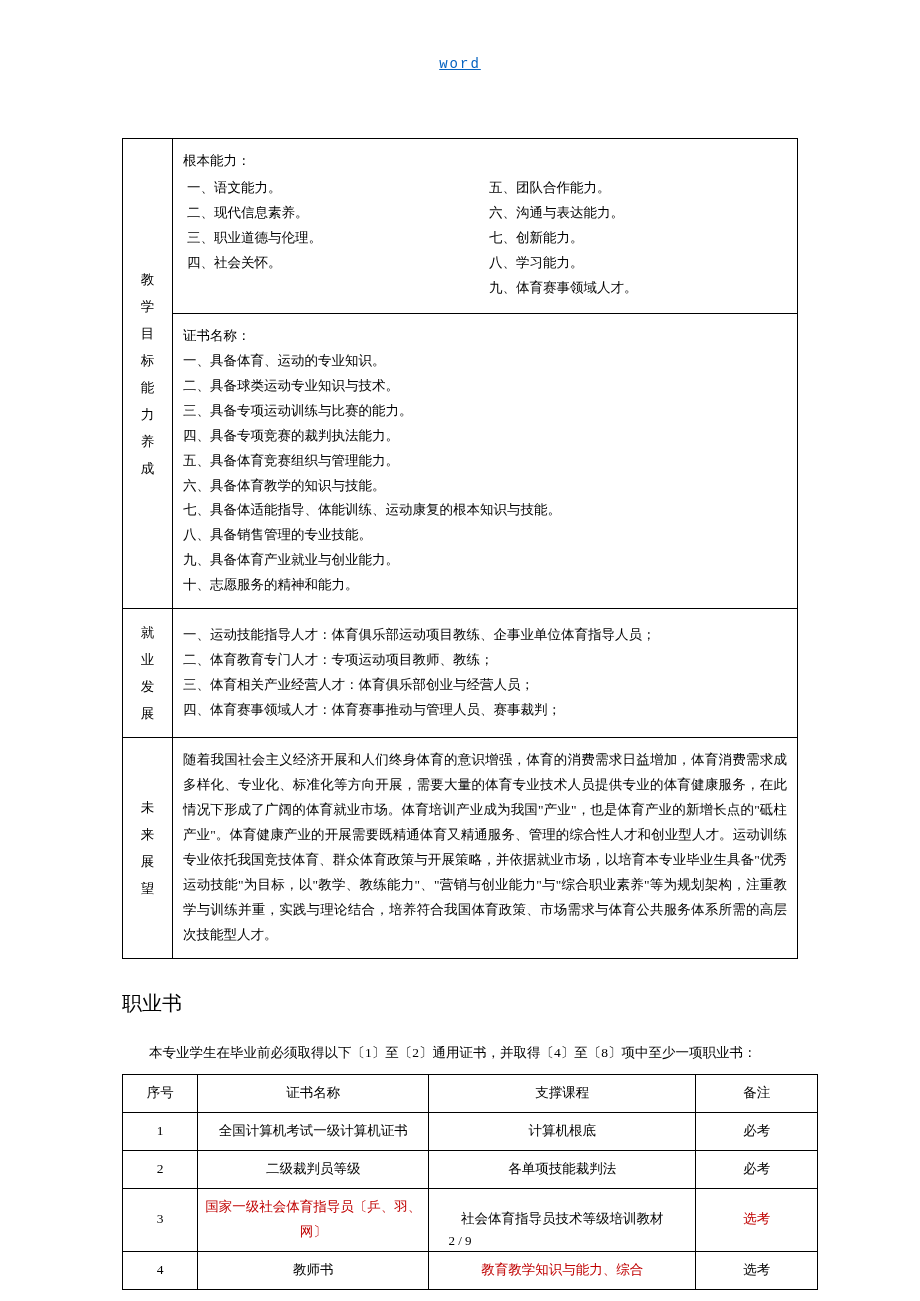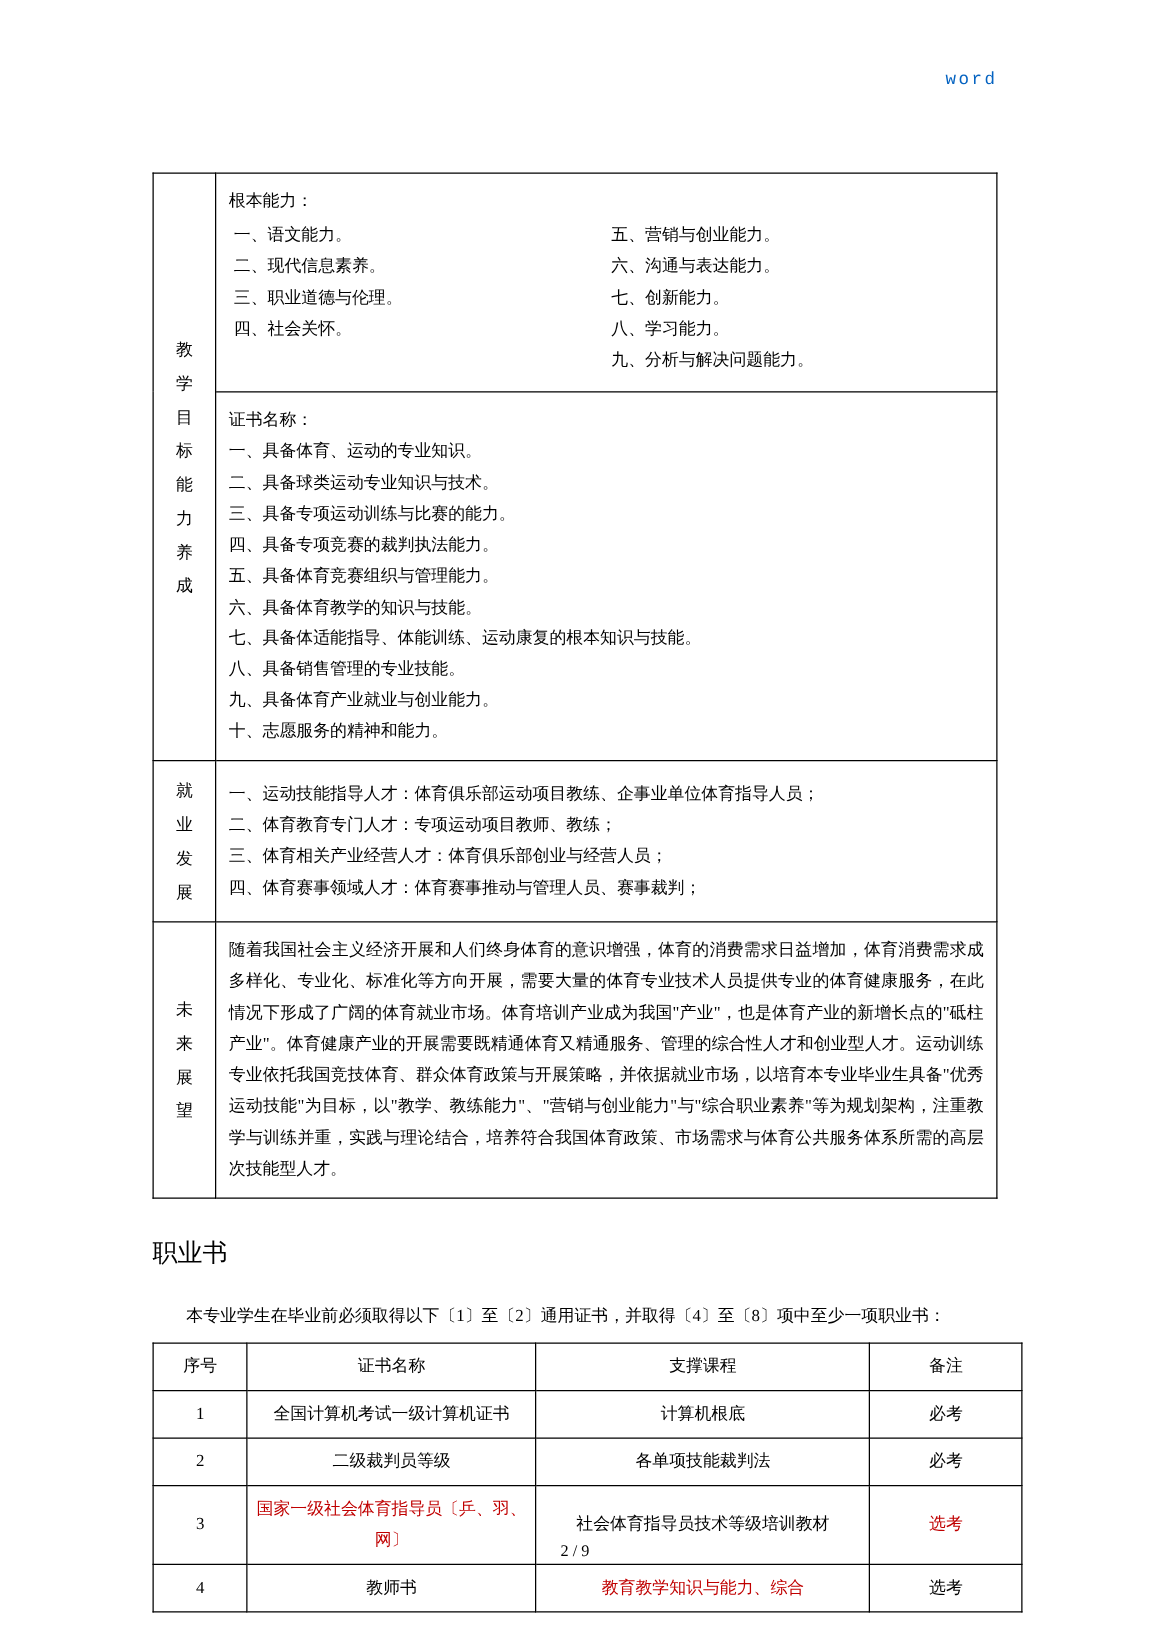--- a/index.html
+++ b/index.html
@@ -8,23 +8,24 @@
       font-family: "SimSun", "宋体", serif;
       font-size: 14px;
       line-height: 1.85;
       color: #000;
       width: 920px;
       height: 1301px;
       position: relative;
       padding: 52px 122px 60px 122px;
     }
     .header-link {
-      text-align: right;
+      text-align: center;
       font-family: "Courier New", monospace;
       color: #0563c1;
+      text-decoration: underline;
       letter-spacing: 2px;
       font-size: 14px;
       margin-bottom: 60px;
     }
     table.main {
       border-collapse: collapse;
       width: 100%;
       table-layout: fixed;
       margin-bottom: 26px;
     }
@@ -91,25 +92,25 @@
     <td>
       <div>根本能力：</div>
       <div class="twocol">
         <div id="basic-left">
               <div>一、语文能力。</div>
               <div>二、现代信息素养。</div>
               <div>三、职业道德与伦理。</div>
               <div>四、社会关怀。</div>
             </div>
         <div id="basic-right">
-              <div>五、营销与创业能力。</div>
+              <div>五、团队合作能力。</div>
               <div>六、沟通与表达能力。</div>
               <div>七、创新能力。</div>
               <div>八、学习能力。</div>
-              <div>九、分析与解决问题能力。</div>
+              <div>九、体育赛事领域人才。</div>
             </div>
       </div>
     </td>
   </tr>
   <tr>
     <td>
       <div>证书名称：</div>
       <div id="pro-list">
             <div>一、具备体育、运动的专业知识。</div>
             <div>二、具备球类运动专业知识与技术。</div>

